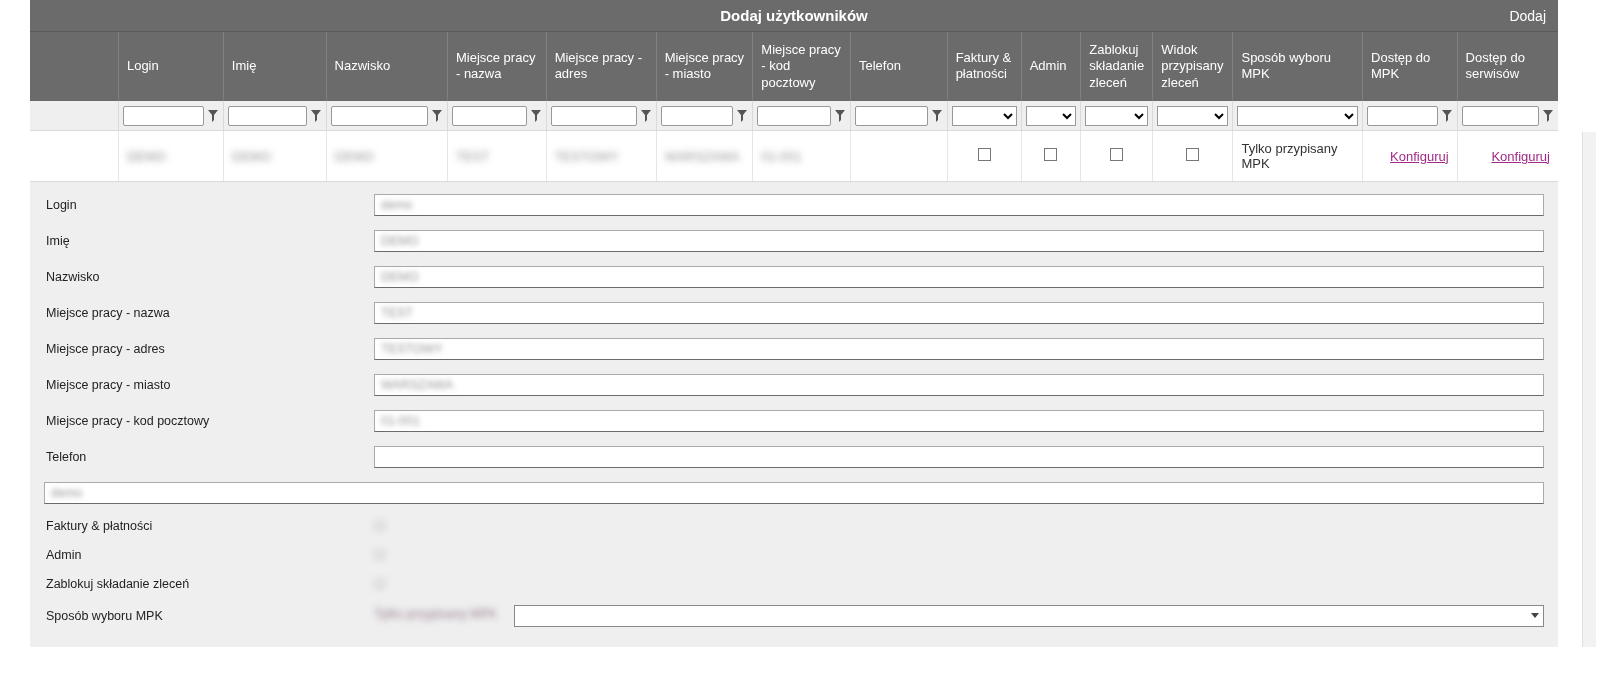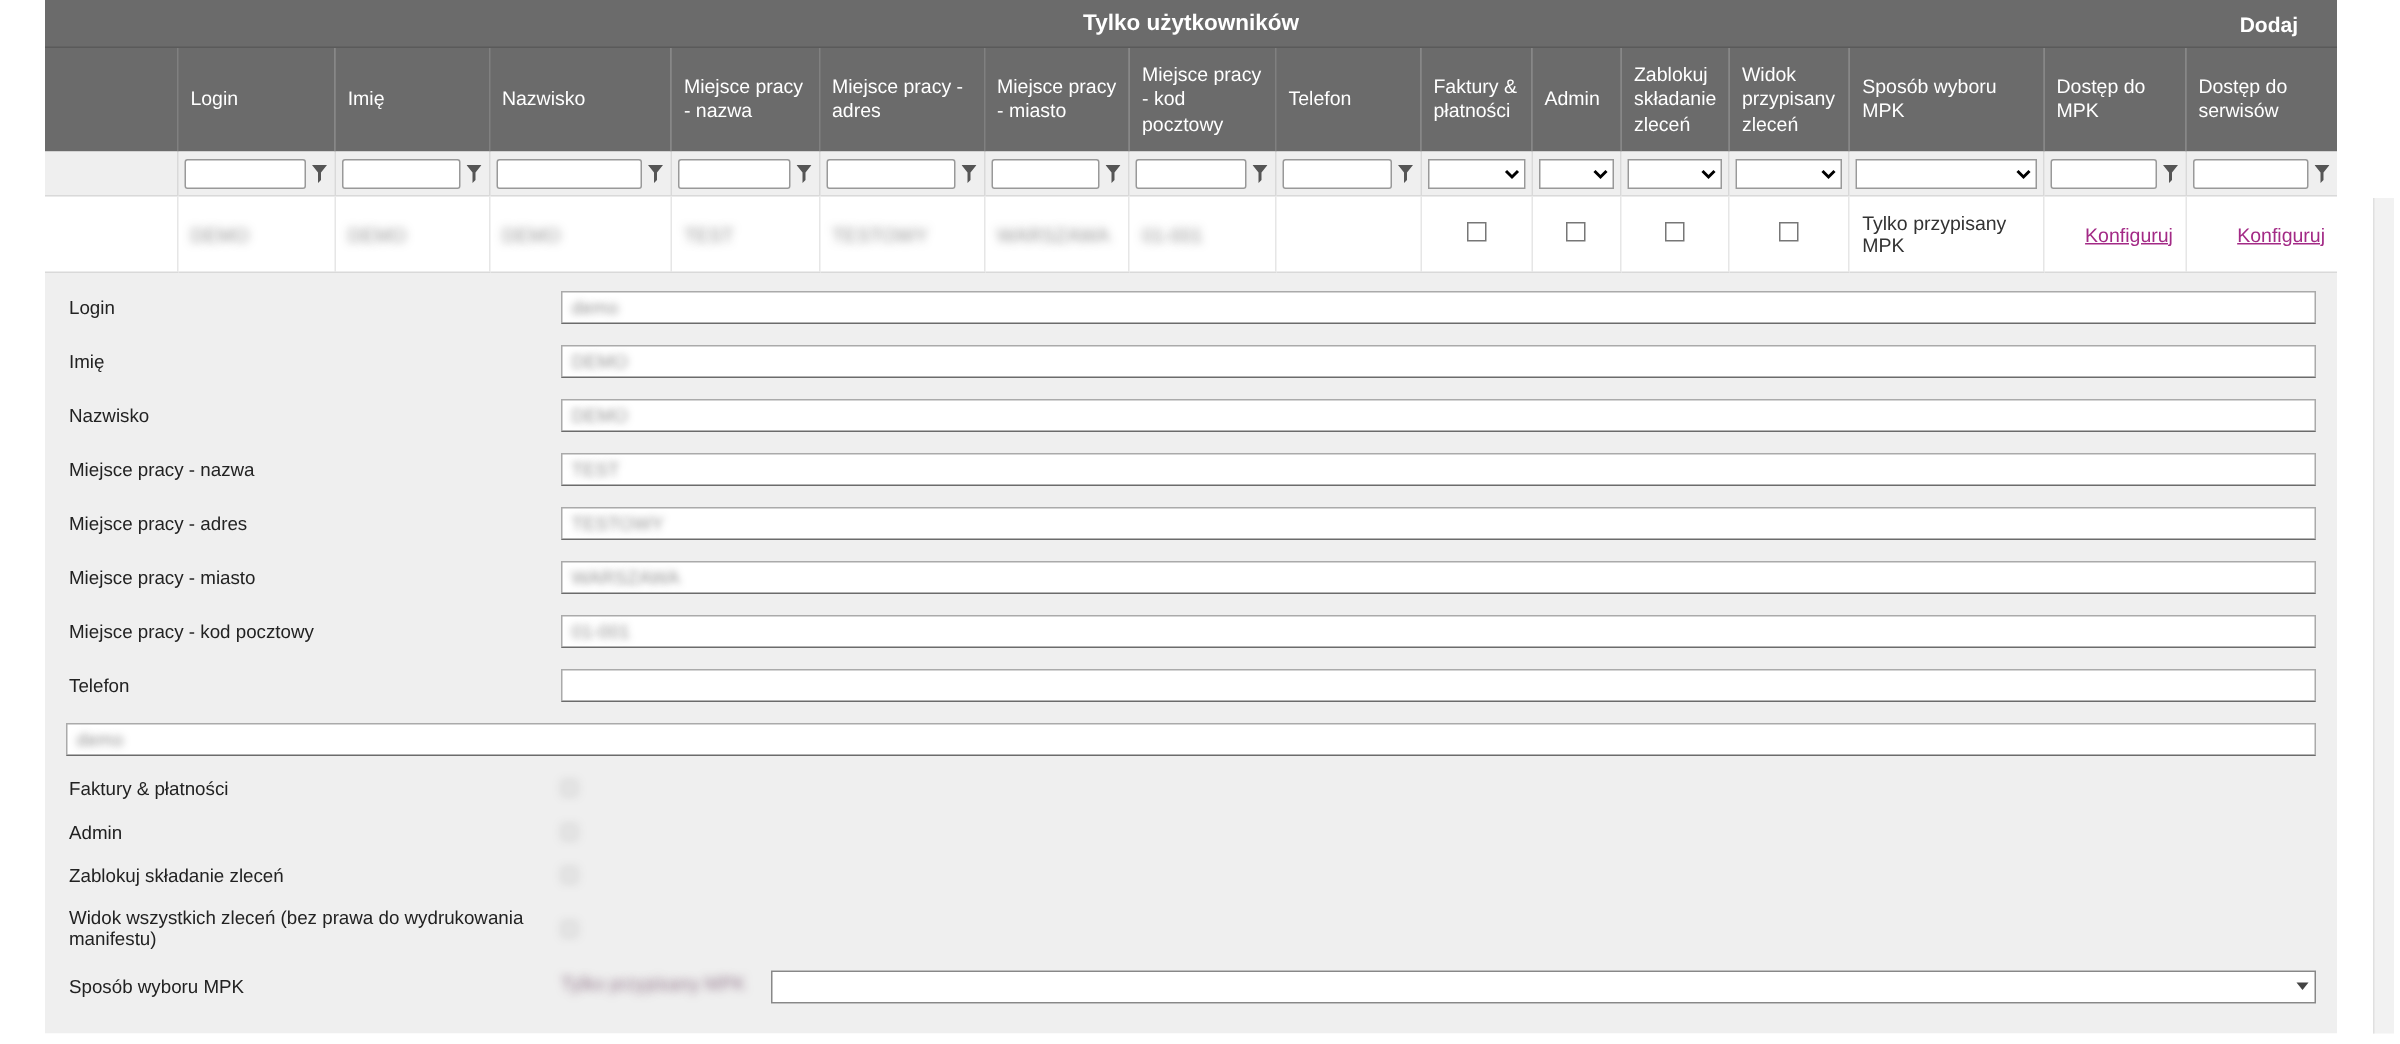--- a/index.html
+++ b/index.html
@@ -24,24 +24,24 @@
     height: 32px;
     border-bottom: 1px solid #5a5a5a;
     position: relative;
     text-align: center;
     line-height: 32px;
     font-size: 15px;
     font-weight: 600;
   }
   .titlebar .add-link {
     position: absolute;
-    right: 26px;
+    right: 12px;
     top: 0;
     color: #ffffff;
-    font-weight: 700;
+    font-weight: 400;
     font-size: 14px;
     cursor: pointer;
   }
 
   
   table.grid {
     width: 100%;
     border-collapse: collapse;
     table-layout: fixed;
   }
@@ -251,21 +251,21 @@
     background: #f2f2f2;
     border-left: 1px solid #e0e0e0;
   }
 </style>
 </head>
 <body>
 
 <div class="page">
 
   <div class="titlebar">
-    <span>Tylko użytkowników</span>
+    <span>Dodaj użytkowników</span>
     <span class="add-link">Dodaj</span>
   </div>
 
   <table class="grid">
     <colgroup>
       <col class="c0">
         <col class="c1">
         <col class="c2">
         <col class="c3">
         <col class="c4">
@@ -540,24 +540,20 @@
     <div class="drow">
       <div class="dlbl">Admin</div>
       <div class="dctl"><span class="blurblock">☐</span></div>
     </div>
 
     <div class="drow">
       <div class="dlbl">Zablokuj składanie zleceń</div>
       <div class="dctl"><span class="blurblock">☐</span></div>
     </div>
 
-    <div class="drow">
-      <div class="dlbl">Widok wszystkich zleceń (bez prawa do wydrukowania manifestu)</div>
-      <div class="dctl"><span class="blurblock">☐</span></div>
-    </div>
 
     <div class="drow">
       <div class="dlbl">Sposób wyboru MPK</div>
       <div class="dctl">
         <div class="blurselect">
           <div class="bs-left">Tylko przypisany MPK</div>
           <div class="bs-right"></div>
         </div>
       </div>
     </div>

